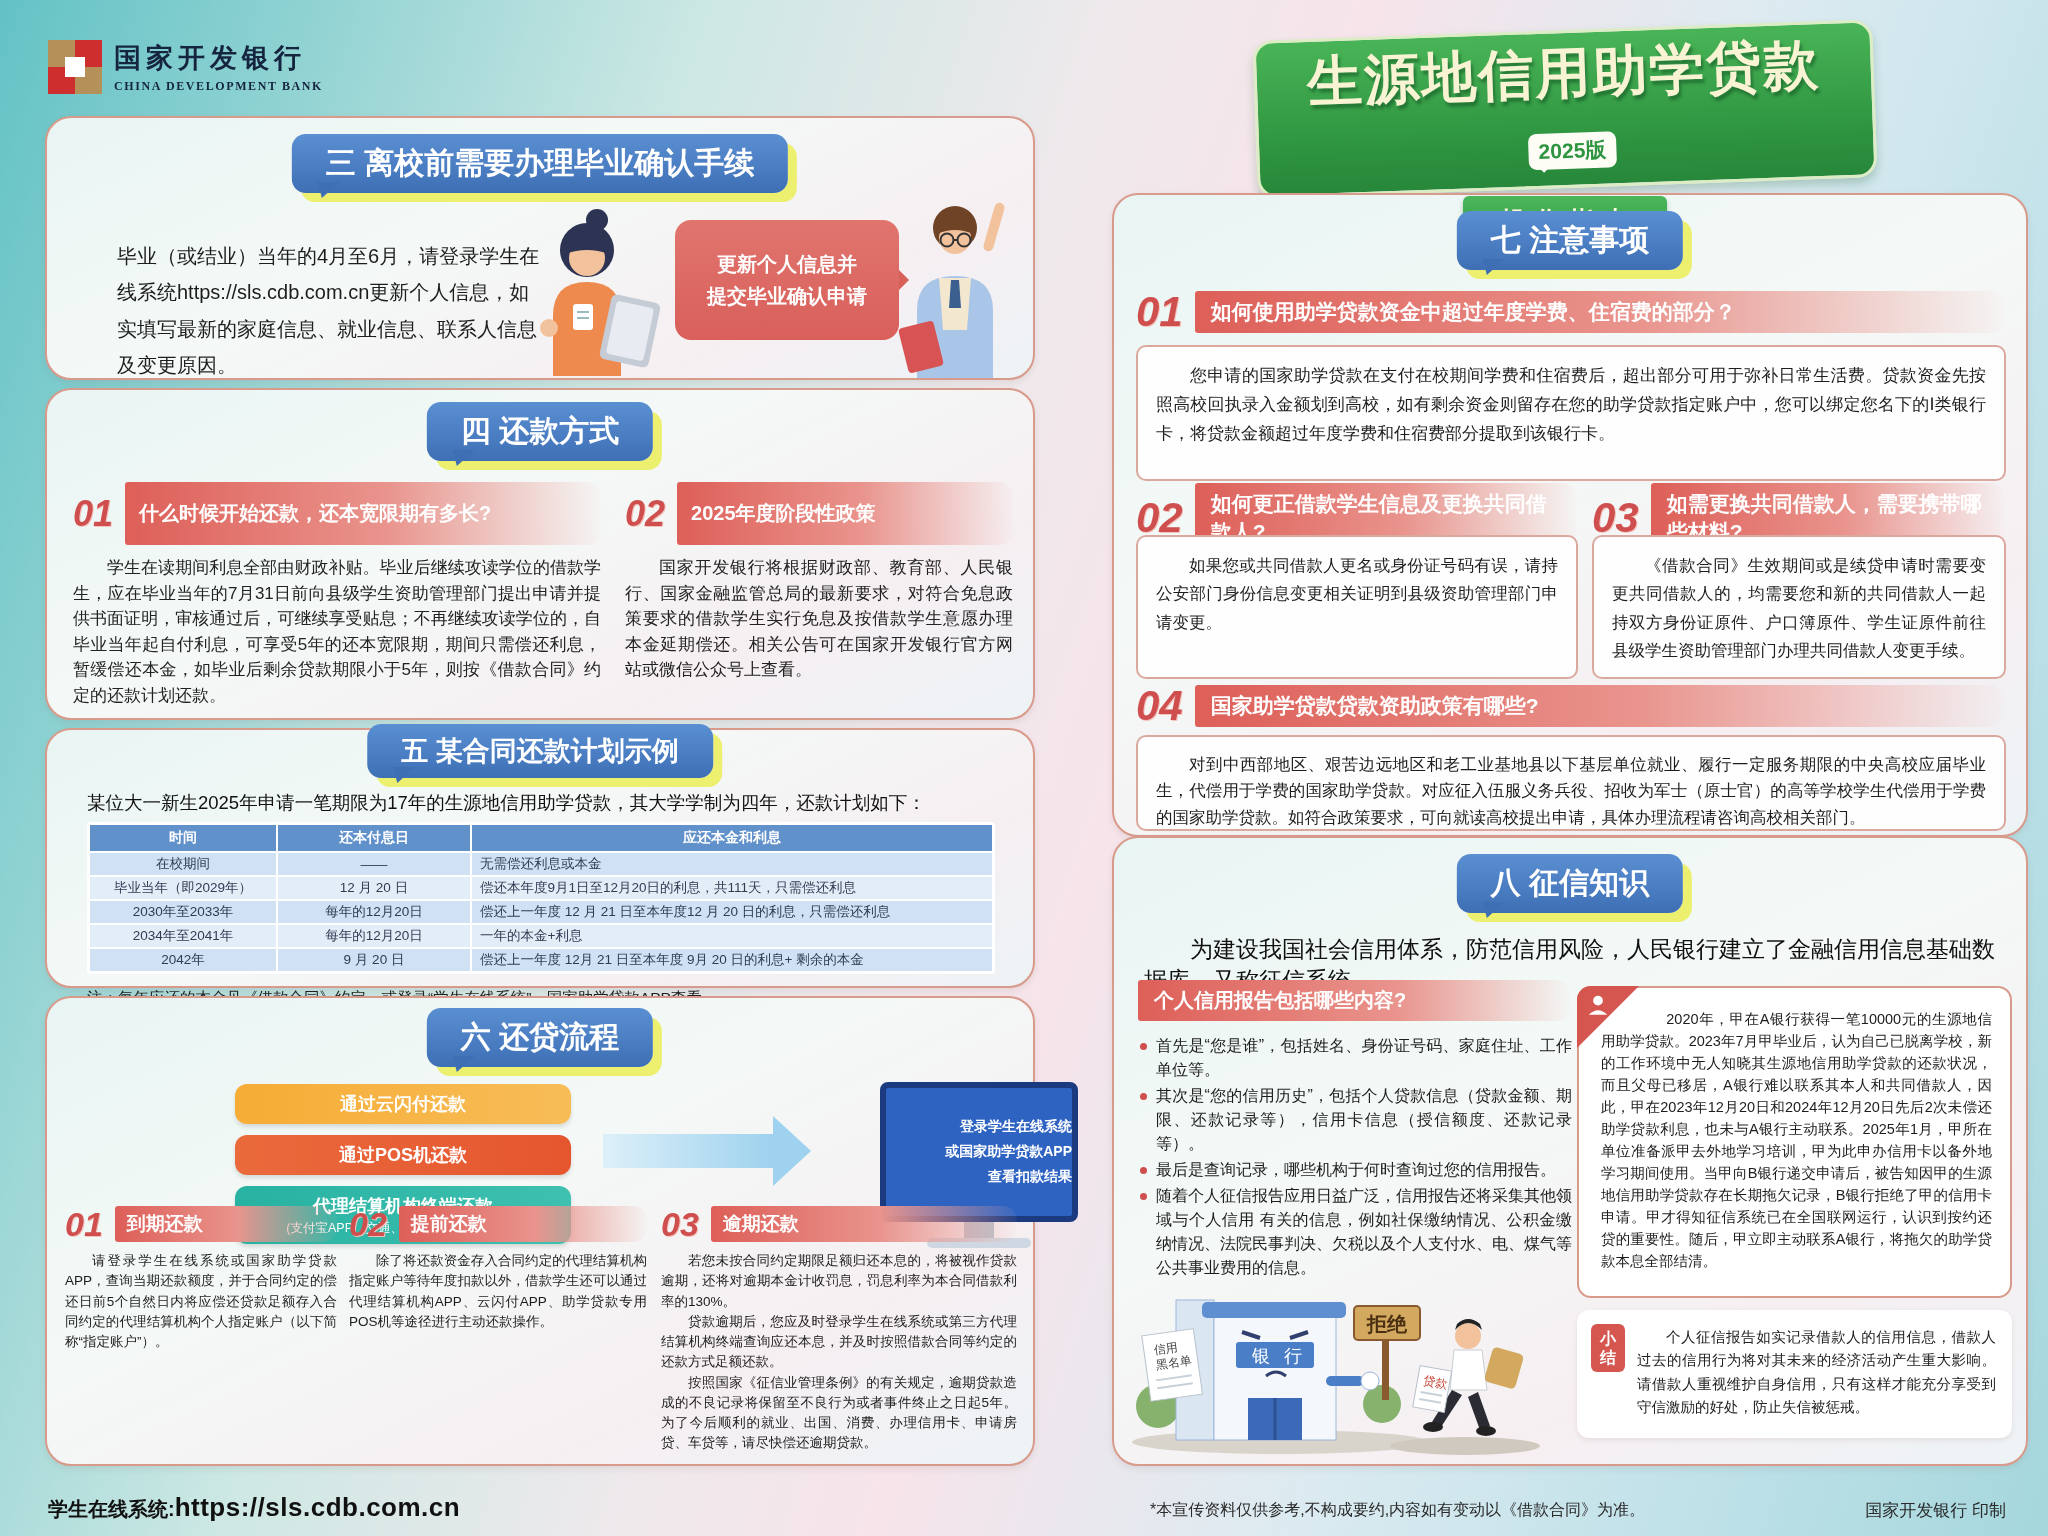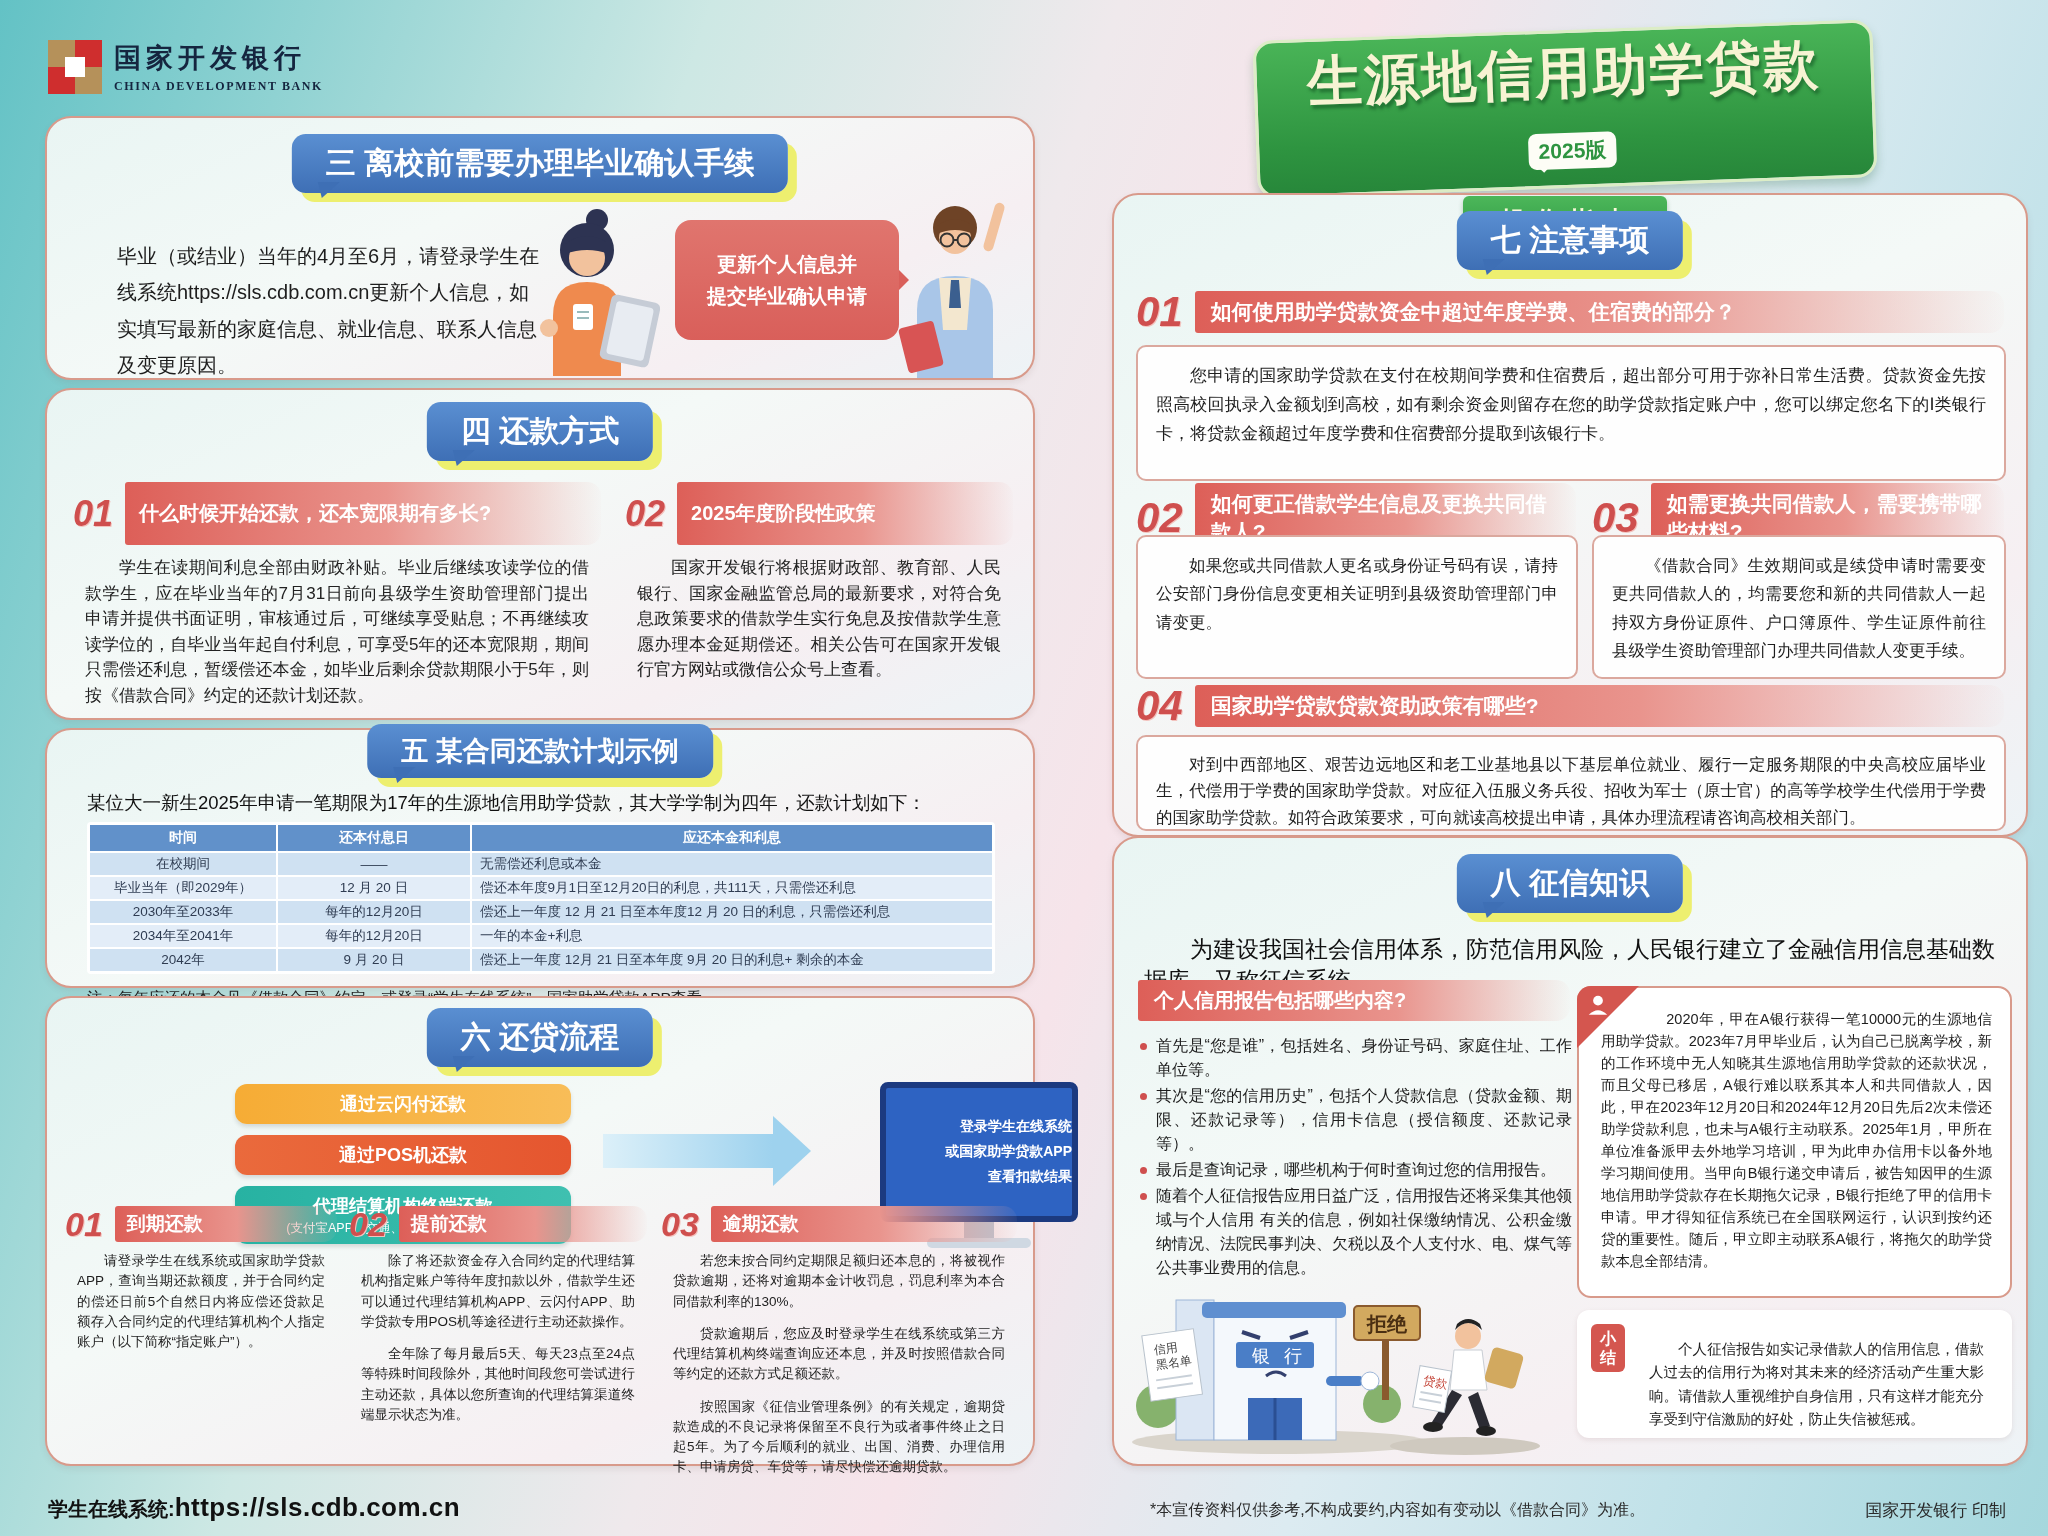--- a/index.html
+++ b/index.html
@@ -46,21 +46,21 @@
     box-shadow:9px 9px 0 0 #edef6f;z-index:2;}
   .bubble::after{content:'';position:absolute;left:26px;bottom:-15px;border:10px solid transparent;border-top:16px solid #3e6fb5;
     border-right-width:18px;border-left-width:4px;}
   .bubble.big{font-size:30px;}
   .bubble.mid{font-size:27px;}
   
   .qrow{display:flex;align-items:center;gap:12px;}
   .num{font-style:italic;font-weight:900;color:#cf4f4e;line-height:1;text-shadow:1px 1px 0 #f3c2bd;}
   .qbar{flex:1;color:#fff;font-weight:bold;border-radius:3px 14px 14px 3px;
     background:linear-gradient(90deg,#dd5f58 0%,#e9948d 55%,rgba(240,205,200,.05) 100%);}
-  .para{color:#222;text-align:justify;margin:12px;}
+  .para{color:#222;text-align:justify;margin:0;}
   .indent{text-indent:2em;}
   
   .s3-body{position:absolute;left:70px;top:100px;width:432px;font-size:20px;line-height:1.82;color:#1d1d1d;}
   .s3-woman{position:absolute;left:468px;top:86px;}
   .s3-man{position:absolute;left:842px;top:78px;}
   .speech-red{position:absolute;left:628px;top:102px;width:208px;background:linear-gradient(180deg,#e0756e,#d95f5a);
     border-radius:16px;color:#fff;font-size:20px;font-weight:bold;text-align:center;padding:28px 8px;line-height:1.6;}
   .speech-red::after{content:'';position:absolute;left:100%;top:42%;border:10px solid transparent;border-left-color:#d95f5a;}
   
   .s4col{position:absolute;top:92px;}
@@ -282,21 +282,20 @@
         <div class="qbar">到期还款</div>
       </div>
       <p class="para indent">请登录学生在线系统或国家助学贷款APP，查询当期还款额度，并于合同约定的偿还日前5个自然日内将应偿还贷款足额存入合同约定的代理结算机构个人指定账户（以下简称“指定账户”）。</p>
     </div>
     <div class="s6col s6col2">
       <div class="qrow">
         <span class="num">02</span>
         <div class="qbar">提前还款</div>
       </div>
       <p class="para indent">除了将还款资金存入合同约定的代理结算机构指定账户等待年度扣款以外，借款学生还可以通过代理结算机构APP、云闪付APP、助学贷款专用POS机等途径进行主动还款操作。</p>
-      <p class="para indent">全年除了每月最后5天、每天23点至24点等特殊时间段除外，其他时间段您可尝试进行主动还款，具体以您所查询的代理结算渠道终端显示状态为准。</p>
     </div>
     <div class="s6col s6col3">
       <div class="qrow">
         <span class="num">03</span>
         <div class="qbar">逾期还款</div>
       </div>
       <p class="para indent">若您未按合同约定期限足额归还本息的，将被视作贷款逾期，还将对逾期本金计收罚息，罚息利率为本合同借款利率的130%。</p>
       <p class="para indent">贷款逾期后，您应及时登录学生在线系统或第三方代理结算机构终端查询应还本息，并及时按照借款合同等约定的还款方式足额还款。</p>
       <p class="para indent">按照国家《征信业管理条例》的有关规定，逾期贷款造成的不良记录将保留至不良行为或者事件终止之日起5年。为了今后顺利的就业、出国、消费、办理信用卡、申请房贷、车贷等，请尽快偿还逾期贷款。</p>
     </div>

